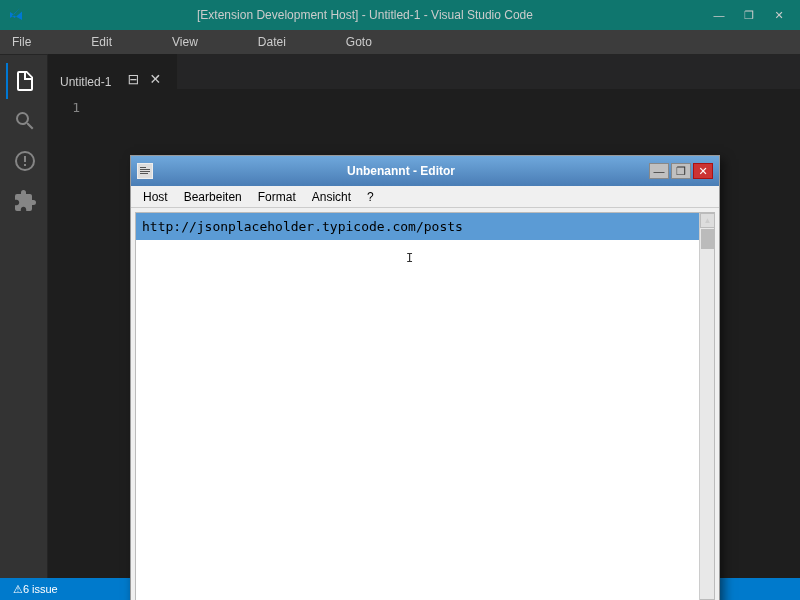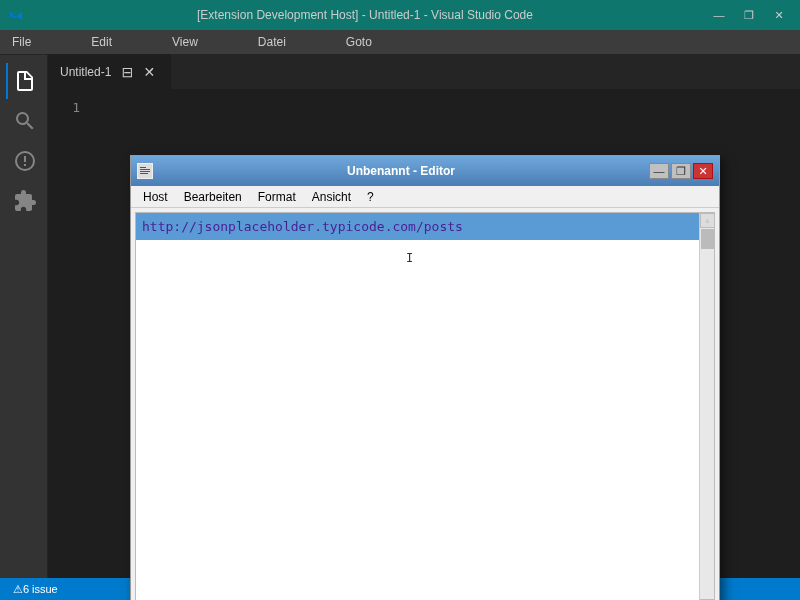--- a/index.html
+++ b/index.html
@@ -112,22 +112,22 @@
       background: #252526;
       display: flex;
       align-items: flex-end;
       border-bottom: 1px solid #1e1e1e;
     }
     .editor-tab {
       height: 35px;
       padding: 0 12px;
       background: #1e1e1e;
       display: flex;
-      align-items: center;
-      gap: 6px;
+      align-items: flex-end;
+      gap: 12px;
       border-right: 1px solid #252525;
       font-size: 12px;
       color: #ccc;
       cursor: pointer;
     }
     .tab-controls {
       display: flex;
       gap: 2px;
       margin-left: auto;
     }
@@ -274,21 +274,21 @@
       flex: 1;
       background: white;
       border: 1px solid #bbb;
       margin: 4px;
       position: relative;
       overflow: hidden;
     }
     #dialog-url-bar {
       padding: 6px 6px;
       background: #5b9bd5;
-      color: #4c1d95;
+      color: #000000;
       font-family: 'Consolas', monospace;
       font-size: 13px;
       display: block;
       width: calc(100% - 15px);
     }
     #dialog-cursor {
       position: absolute;
       top: 38px;
       left: 270px;
       color: #333;

